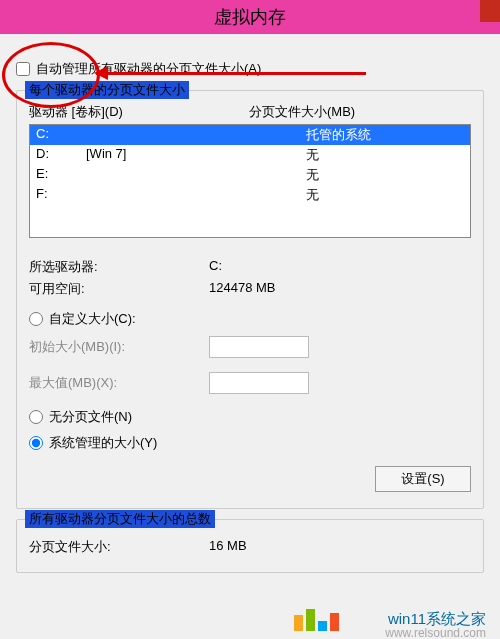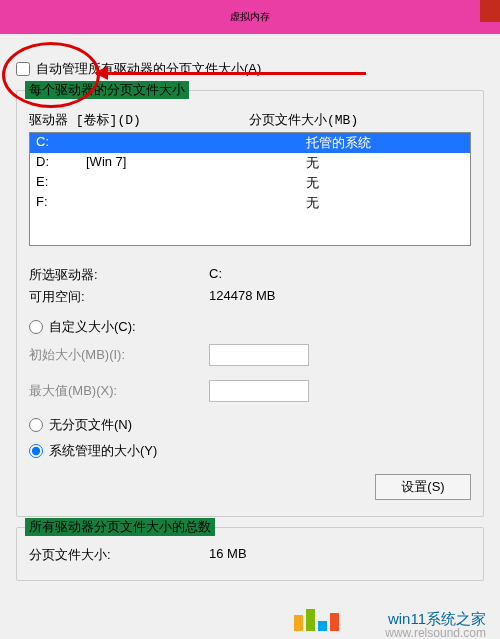--- a/index.html
+++ b/index.html
@@ -1,28 +1,28 @@
 <!DOCTYPE html>
 <html><head>
   <meta charset="utf-8">
   <style>
     * { box-sizing: border-box; margin: 0; padding: 0; }
     body { font-family: "Microsoft YaHei", "SimSun", sans-serif; font-size: 13px; width: 500px; height: 639px; background: #f0f0f0; position: relative; overflow: hidden; }
     .titlebar { background: #ea3ea5; height: 34px; display: flex; align-items: center; justify-content: center; position: relative; }
-    .title { color: #000; font-size: 10px; }
+    .title { color: #000; font-size: 18px; }
     .close { position: absolute; right: 0; top: 0; width: 20px; height: 22px; background: #c42b1c; }
     .content { padding: 10px 16px; position: relative; }
     .circle { position: absolute; left: 2px; top: 8px; width: 98px; height: 66px; border: 3px solid #d00; border-radius: 50%; pointer-events: none; z-index: 5; }
     .arrow { position: absolute; left: 96px; top: 38px; width: 270px; height: 3px; background: #d00; pointer-events: none; z-index: 5; }
     .arrow::before { content: ""; position: absolute; left: -2px; top: -6px; border-right: 14px solid #d00; border-top: 7px solid transparent; border-bottom: 7px solid transparent; }
     .row-cb { margin-top: 16px; margin-bottom: 12px; display: flex; align-items: center; }
     .row-cb input { margin-right: 6px; width: 14px; height: 14px; }
     .group { border: 1px solid #ccc; border-radius: 2px; padding: 12px 12px 16px 12px; margin-bottom: 10px; position: relative; }
-    .group-title { position: absolute; top: -10px; left: 8px; background: #15803d; padding: 0 4px; font-size: 13px; }
-    .head-row { display: flex; margin-bottom: 3px; margin-top: 8px; font-family: Liberation Mono, monospace;}
+    .group-title { position: absolute; top: -10px; left: 8px; background: #1d4ed8; padding: 0 4px; font-size: 13px; }
+    .head-row { display: flex; margin-bottom: 3px; margin-top: 0;}
     .head-row .c1, .list .c1 { width: 50px; }
     .head-row .c2, .list .c2 { width: 220px; }
     .head-row .c3, .list .c3 { flex: 1; }
     .list { border: 1px solid #888; background: #fff; height: 114px; }
     .list .r { display: flex; padding: 1px 6px; font-size: 13px; }
     .list .r.sel { background: #1f74ff; color: #fff; }
     .info-row { display: flex; margin-top: 20px; }
     .info-row .lbl { width: 180px; }
     .radios { margin-top: 12px; }
     .radios .rad { display: flex; align-items: center; margin: 8px 0; }

